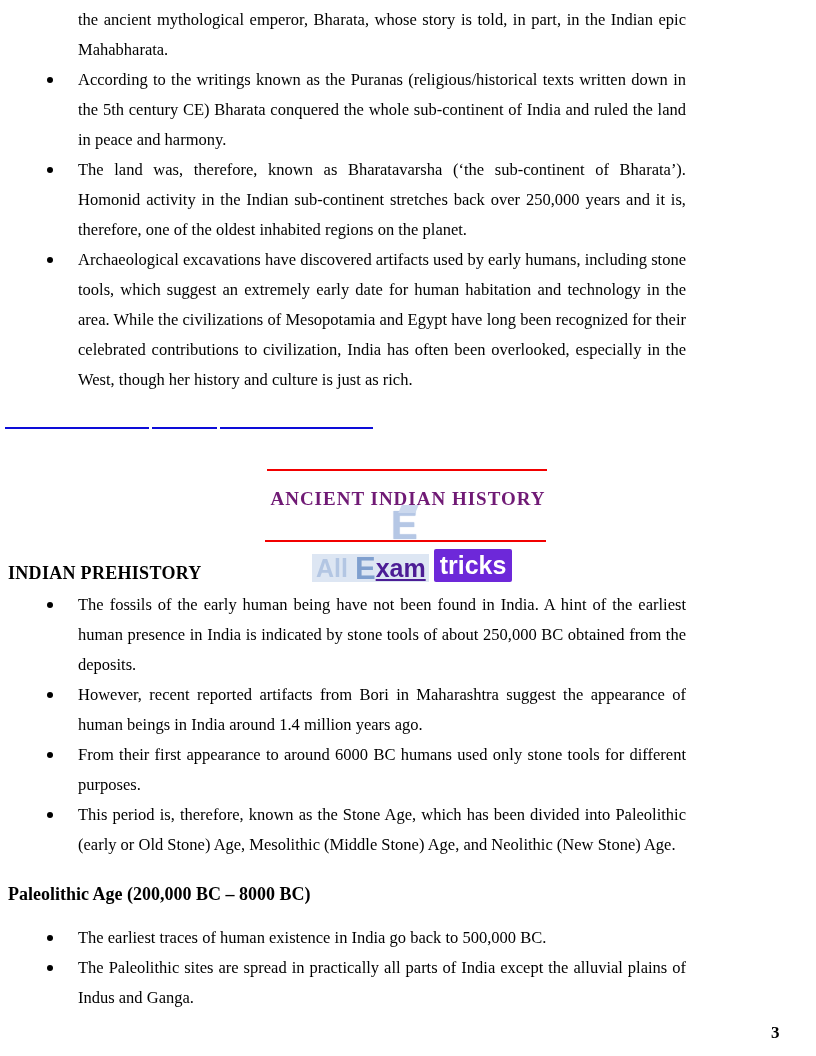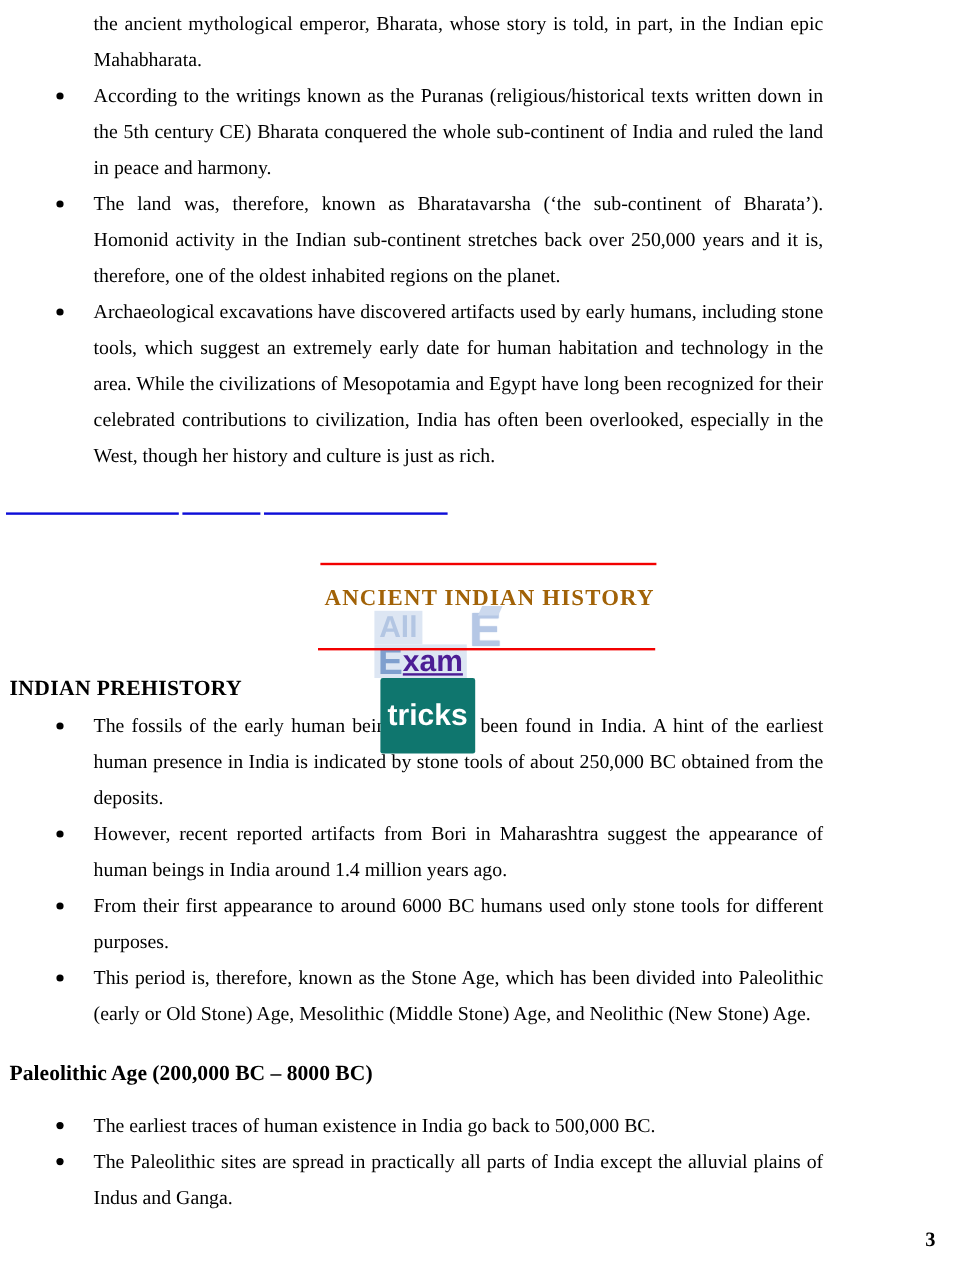--- a/index.html
+++ b/index.html
@@ -54,55 +54,55 @@
   #rrule-top    { top: 469px; left: 267px; width: 280px; }
   #rrule-bottom { top: 540px; left: 265px; width: 281px; }
   .chapter-title {
     position: absolute;
     top: 484px; left: 0; width: 816px;
     margin: 0;
     text-align: center;
     font-size: 19px;
     font-weight: bold;
     letter-spacing: 1px;
-    color: #a16207;
+    color: #701a75;
     line-height: 30px;
     z-index: 2;
   }
 
   
   .watermark { position: absolute; z-index: 1; font-family: "Liberation Sans", sans-serif; font-weight: bold; }
   .wm-e {
     position: absolute; left: 391px; top: 504px;
     font-size: 40px; line-height: 42px;
     color: #b5c7e5;
     text-shadow: 0 0 1px #9fb6dc;
   }
   .wm-flag {
     position: absolute; top: 1px; left: 9px;
     width: 17px; height: 8px;
     background: #ccd9ee;
     transform: skewX(-24deg);
   }
   .wm-row {
-    position: absolute; left: 312px; top: 509px;
+    position: absolute; left: 312px; top: 554px;
     height: 28px;
-    display: flex; align-items: flex-start; flex-direction: column;
+    display: flex; align-items: flex-end;
   }
   .wm-all {
     background: #dde6f3; color: #b3c6e3;
     font-size: 25px; padding: 0 4px; line-height: 28px;
   }
   .wm-exam { background: #dde6f3; padding: 0 3px; display: flex; align-items: flex-end; line-height: 28px; }
   .wm-E   { color: #7f9fce; font-size: 31px; line-height: 27px; font-style: normal; }
   .wm-xam { color: #4c1d95; font-size: 25px; line-height: 28px; text-decoration: underline; }
   .wm-tricks {
-    background: #0f766e; color: #ffffff;
+    background: #6d28d9; color: #ffffff;
     font-size: 25px; line-height: 27px;
-    padding: 18px 6px; margin-left: 5px;
+    padding: 3px 6px; margin-left: 5px;
     border-radius: 2px;
   }
 
   
   h2.sect {
     position: absolute;
     margin: 0;
     left: 8px;
     font-size: 18px;
     line-height: 28px;

